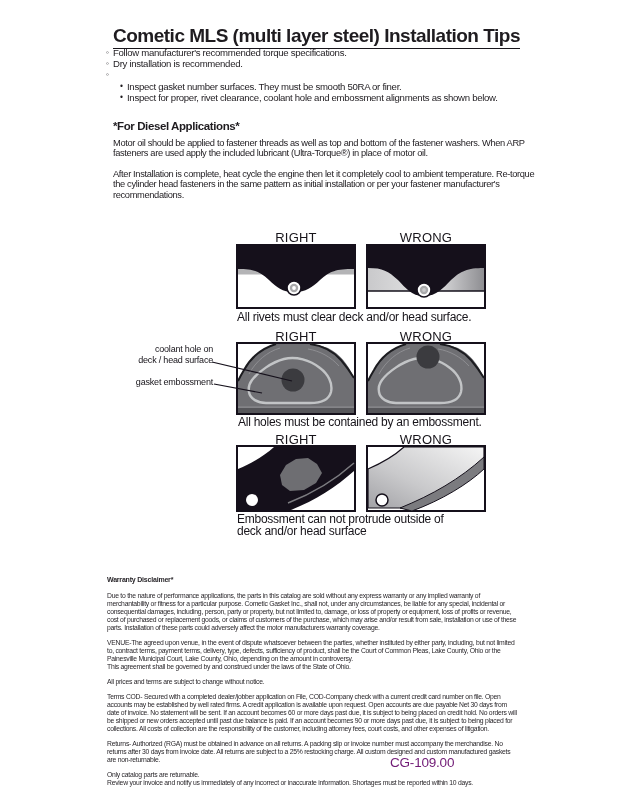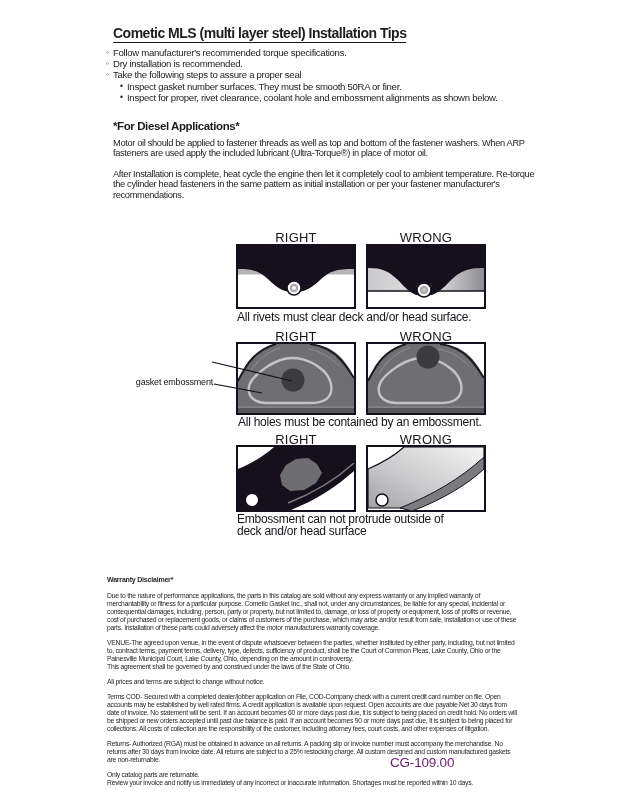--- a/index.html
+++ b/index.html
@@ -4,21 +4,21 @@
 <style>
   * { margin:0; padding:0; box-sizing:border-box; }
   html,body { background:#ffffff; }
   .page {
     position:relative; width:618px; height:800px; background:#ffffff;
     font-family:"Liberation Sans", sans-serif; color:#1f1c20; overflow:hidden;
   }
   
   .title {
     position:absolute; left:113px; top:25px;
-    font-size:14px; font-weight:bold; letter-spacing:-0.5px;
+    font-size:19px; font-weight:bold; letter-spacing:-0.5px;
     border-bottom:1.8px solid #17141a; padding-bottom:1px; white-space:nowrap;
   }
   
   .tips { position:absolute; left:106px; top:47px; width:430px;
     font-size:9.6px; letter-spacing:-0.3px; line-height:11.2px; }
   .bullet { display:flex; }
   .bullet .marker { width:7px; flex:none; font-size:8px; line-height:11.2px; }
   .bullet.sub { padding-left:14px; }
   .bullet.sub .marker { font-size:8.5px; }
   
@@ -56,21 +56,20 @@
     <div class="bullet">
       <span class="marker">◦</span>
       <span>Follow manufacturer's recommended torque specifications.</span>
     </div>
     <div class="bullet">
       <span class="marker">◦</span>
       <span>Dry installation is recommended.</span>
     </div>
     <div class="bullet">
       <span class="marker">◦</span>
-      <span>Take the following steps to assure a proper seal</span>
     </div>
     <div class="bullet sub">
       <span class="marker">•</span>
       <span>Inspect gasket number surfaces.  They must be smooth 50RA or finer.</span>
     </div>
     <div class="bullet sub">
       <span class="marker">•</span>
       <span>Inspect for proper, rivet clearance, coolant hole and embossment alignments as shown below.</span>
     </div>
   </div>
@@ -111,20 +110,24 @@
       <circle cx="58" cy="46" r="7" fill="#ffffff" stroke="#15101b" stroke-width="1.6"></circle>
       <circle cx="58" cy="46" r="4.2" fill="#a9a9ab"></circle>
       <circle cx="58" cy="46" r="1.9" fill="#c9c9cb"></circle>
     </svg>
   </div>
   <div class="dg-caption" style="left:237px; top:312px; width:280px;">All rivets must clear deck and/or head surface.</div>
 
   <div class="dg-label" style="left:236px; top:329px;">RIGHT</div>
   <div class="dg-label" style="left:366px; top:329px;">WRONG</div>
 
+  <div class="callout" style="left:90px; top:344px; width:123px;">
+    <div>coolant hole on</div>
+    <div>deck / head surface</div>
+  </div>
   <div class="callout" style="left:90px; top:377px; width:123px;">
     <div>gasket embossment</div>
   </div>
   <svg class="leader-overlay" width="100" height="45" viewBox="0 0 100 45">
     <line x1="7" y1="7" x2="87" y2="26" stroke="#15101b" stroke-width="1.2"></line>
     <line x1="9" y1="29" x2="57" y2="38" stroke="#15101b" stroke-width="1.2"></line>
   </svg>
 
   <div class="dg-box" style="left:236px; top:342px;">
     <svg width="120" height="73" viewBox="0 0 120 73">

